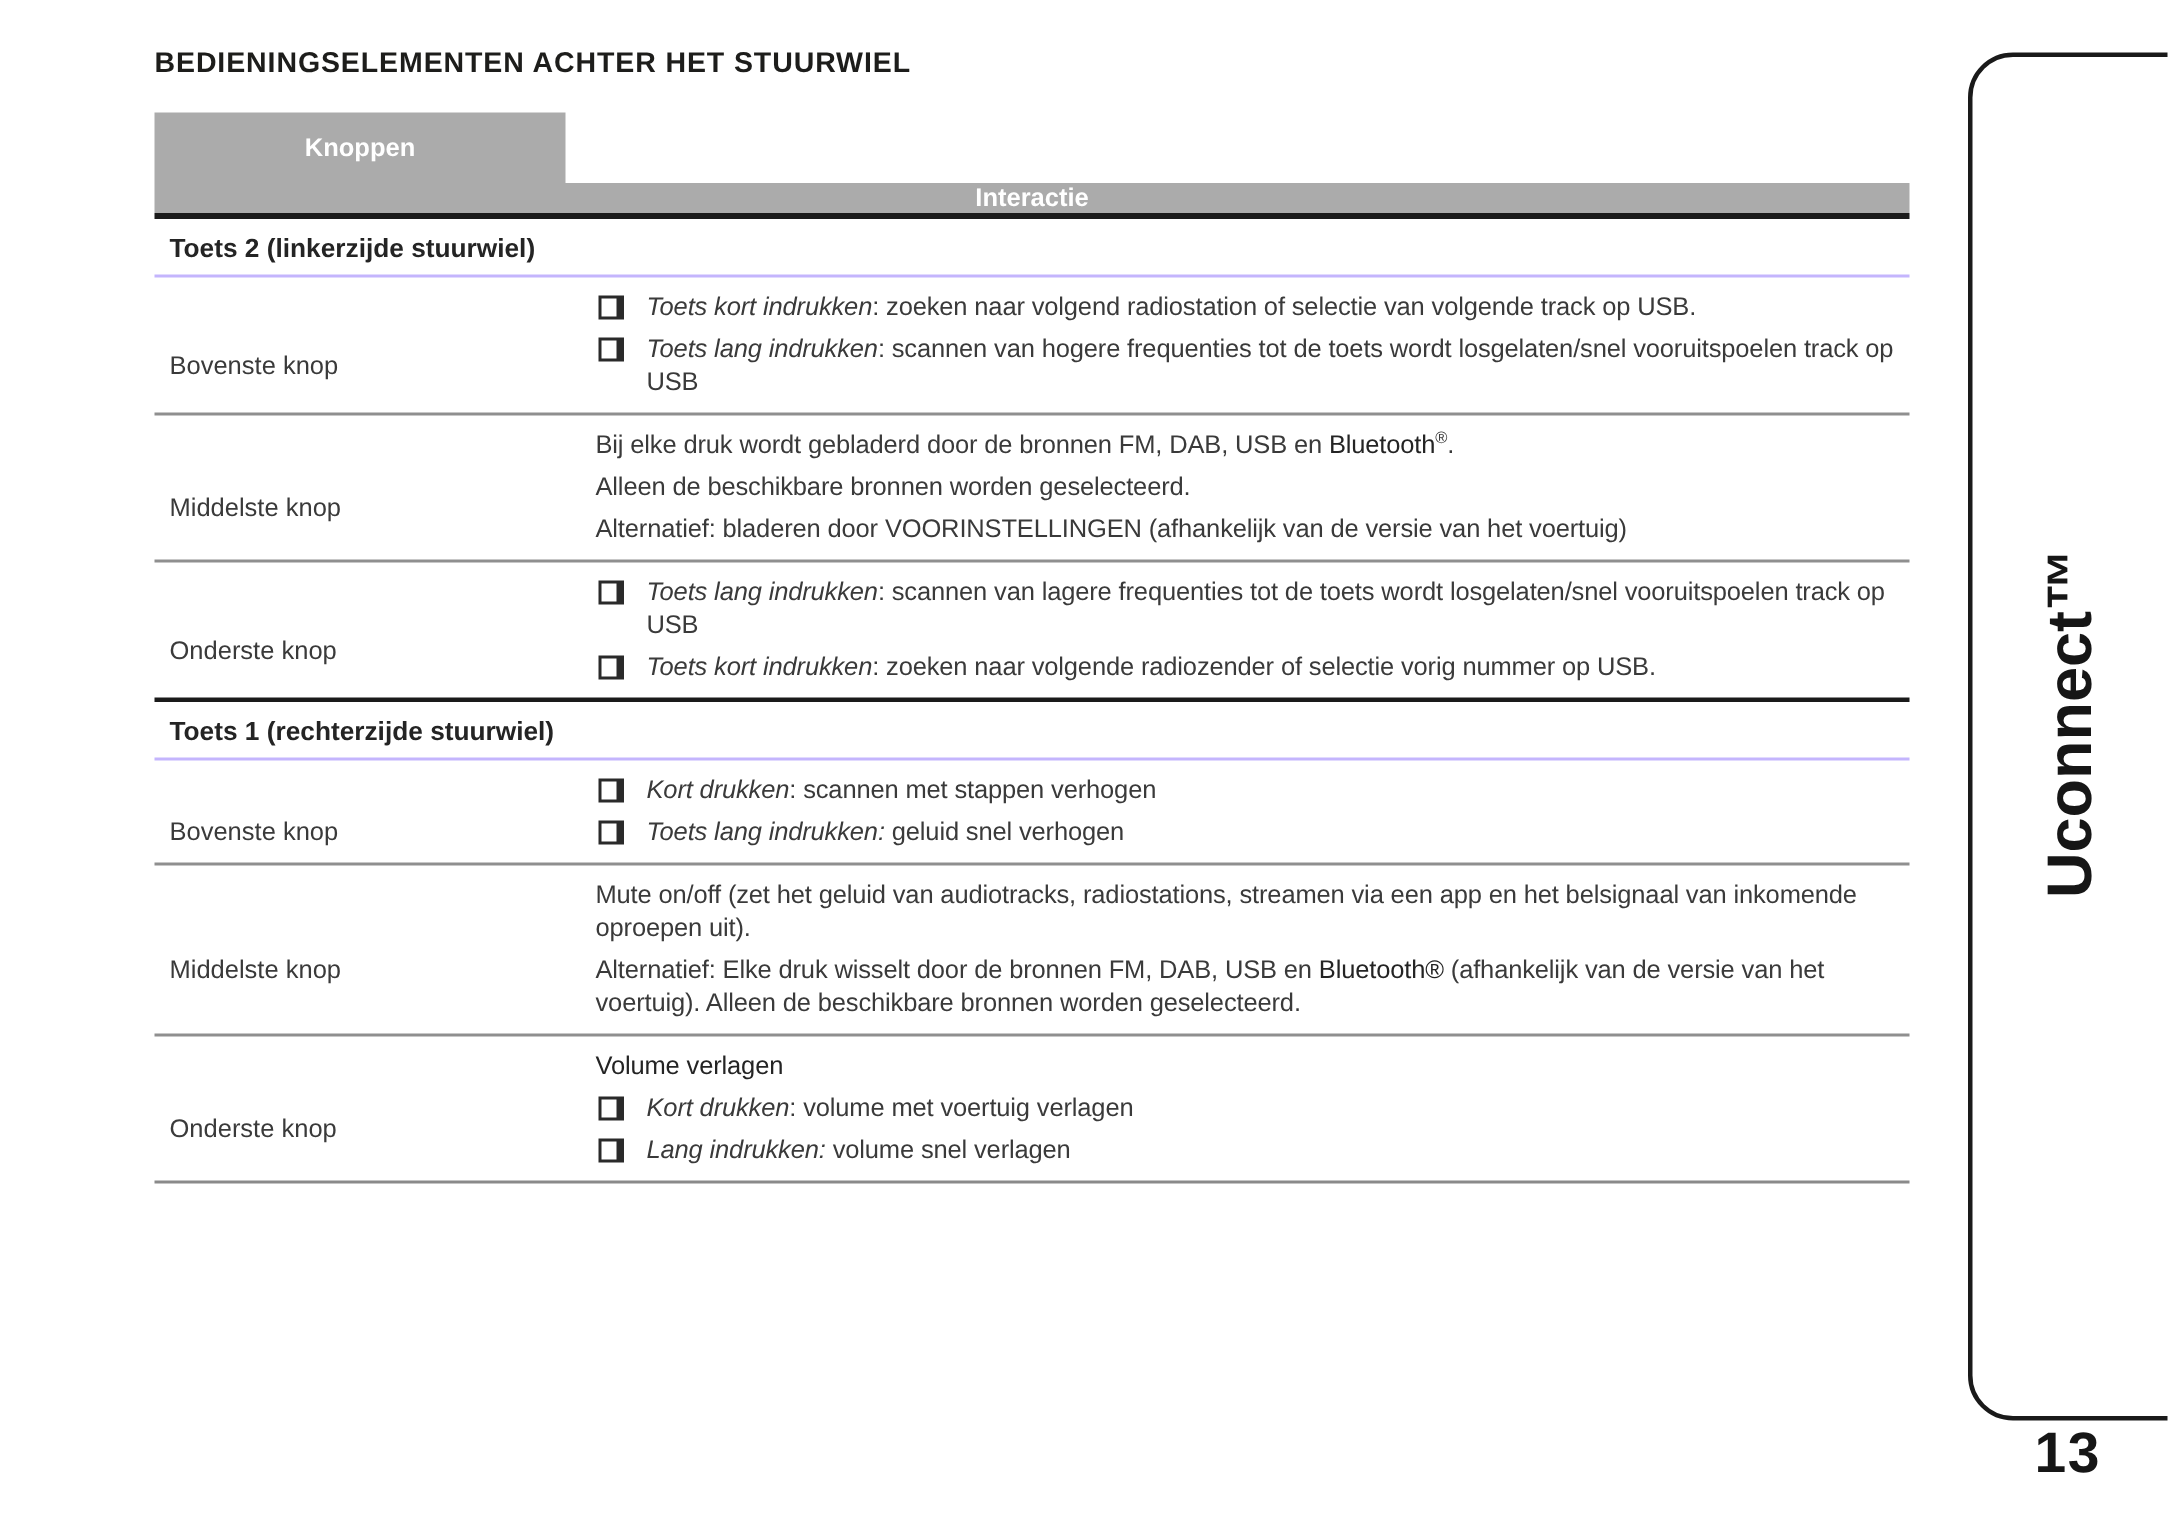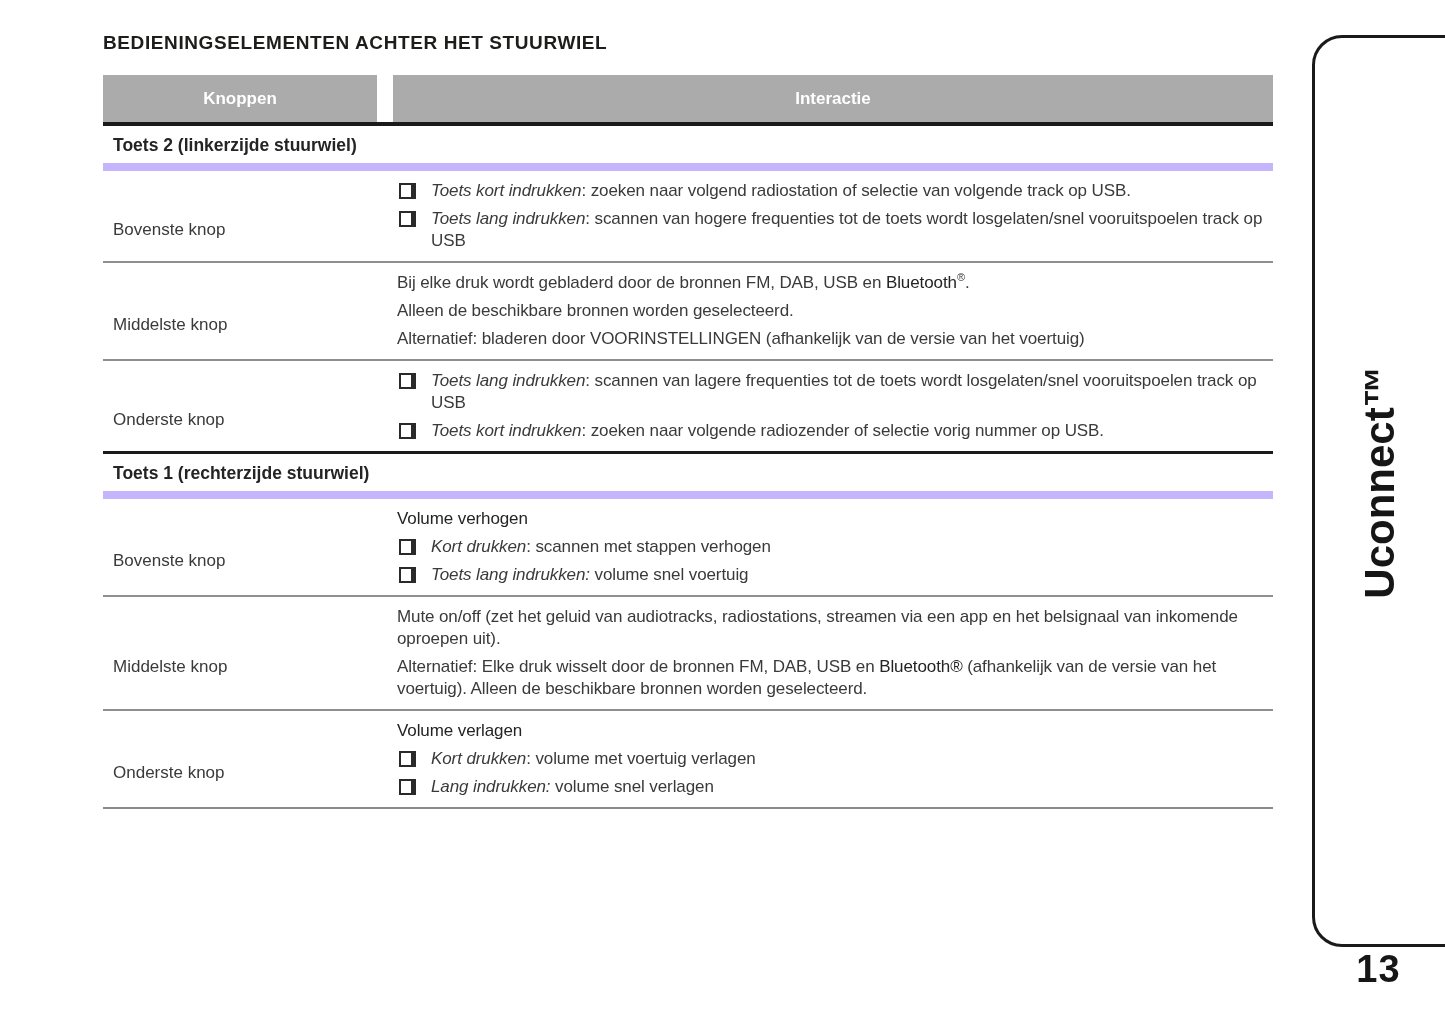--- a/index.html
+++ b/index.html
@@ -11,32 +11,32 @@
   .page{position:relative;width:1445px;height:1019px;background:#ffffff;overflow:hidden;}
 
   
   .content{position:absolute;left:103px;top:33px;width:1170px;}
   .doc-title{
     font-size:19px;font-weight:bold;color:#1d1d1b;letter-spacing:0.6px;
     line-height:20px;white-space:nowrap;
   }
 
   
-  .thead{display:flex;margin-top:22px;border-bottom:4px solid #1a1a1a;}
+  .thead{display:flex;margin-top:22px;border-bottom:4px solid #1a1a1a;flex-direction:column;}
   .th{
     background:#ababab;color:#ffffff;font-weight:bold;font-size:17px;
     height:47px;display:flex;align-items:center;justify-content:center;
   }
   .th-left{width:274px;flex:none;}
   .th-gap{width:16px;flex:none;background:#ffffff;}
   .th-right{flex:1;}
 
   
   .sec-row{
-    padding:9px 0 7px 10px;border-bottom:8px solid #c4b5fd;
+    padding:9px 0 7px 10px;border-bottom:2px solid #c4b5fd;
     font-weight:bold;font-size:17.5px;color:#242424;line-height:21px;
   }
   .row{display:flex;border-bottom:2px solid #8f8f8f;}
   .row-end-dark{border-bottom:3px solid #1a1a1a;}
   .row-end-final{border-bottom:2px solid #8a8a8a;}
   .cell-left{
     width:292px;flex:none;display:flex;align-items:center;
     padding-left:10px;box-sizing:border-box;margin-top:28px;
   }
   .btn-label{font-size:17px;color:#3a3a3a;}
@@ -132,30 +132,27 @@
               <span class="tx"><span class="sg-i">Toets kort indrukken</span><span class="sg-n">: zoeken naar volgende radiozender of selectie vorig nummer op USB.</span></span>
             </div>
           </div>
         </div>
         <div class="sec-row"><span class="sec-title">Toets 1 (rechterzijde stuurwiel)</span></div>
         <div class="row">
           <div class="cell-left">
             <span class="btn-label">Bovenste knop</span>
           </div>
           <div class="cell-right">
-            <div class="it it-heading">
-              <span class="tx"><span class="sg-b">Volume verhogen</span></span>
-            </div>
             <div class="it it-bullet">
               <span class="blt"></span>
               <span class="tx"><span class="sg-i">Kort drukken</span><span class="sg-n">: scannen met stappen verhogen</span></span>
             </div>
             <div class="it it-bullet">
               <span class="blt"></span>
-              <span class="tx"><span class="sg-i">Toets lang indrukken:</span><span class="sg-n"> volume snel voertuig</span></span>
+              <span class="tx"><span class="sg-i">Toets lang indrukken:</span><span class="sg-n"> geluid snel verhogen</span></span>
             </div>
           </div>
         </div>
         <div class="row">
           <div class="cell-left">
             <span class="btn-label">Middelste knop</span>
           </div>
           <div class="cell-right">
             <div class="it it-para">
               <span class="tx"><span class="sg-n">Mute on/off (zet het geluid van audiotracks, radiostations, streamen via een app en het belsignaal van inkomende oproepen uit).</span></span>

